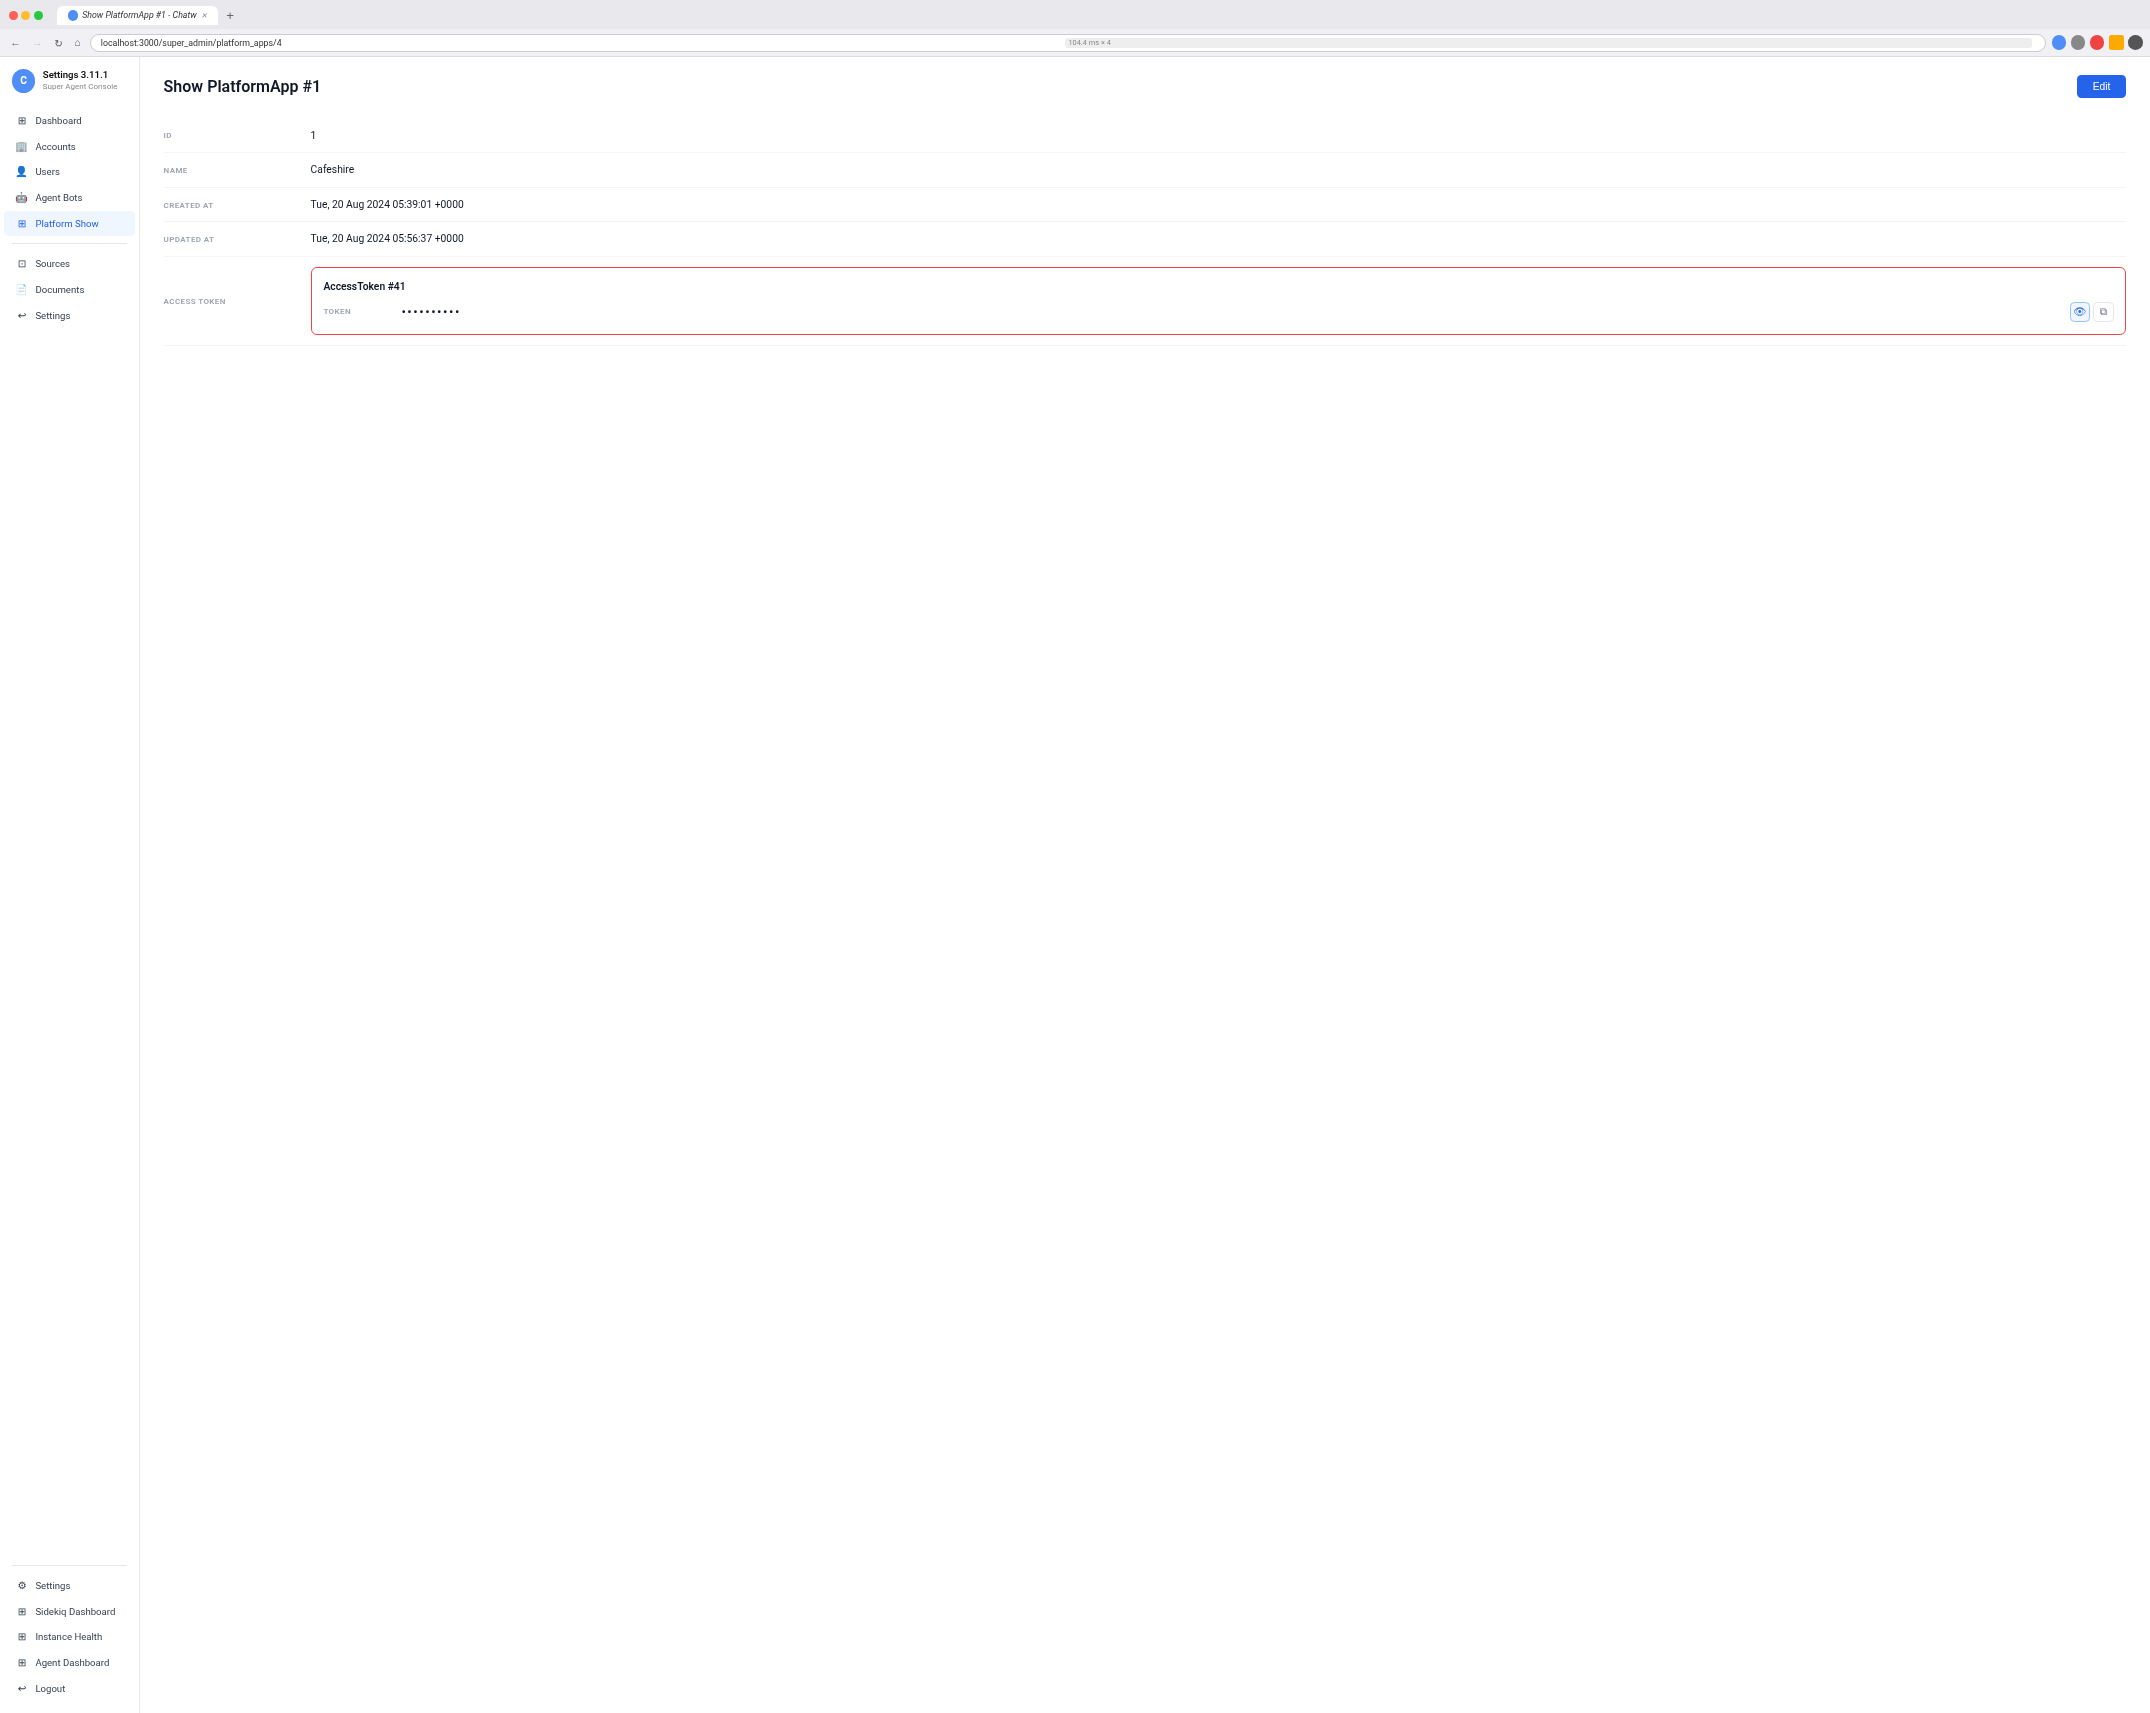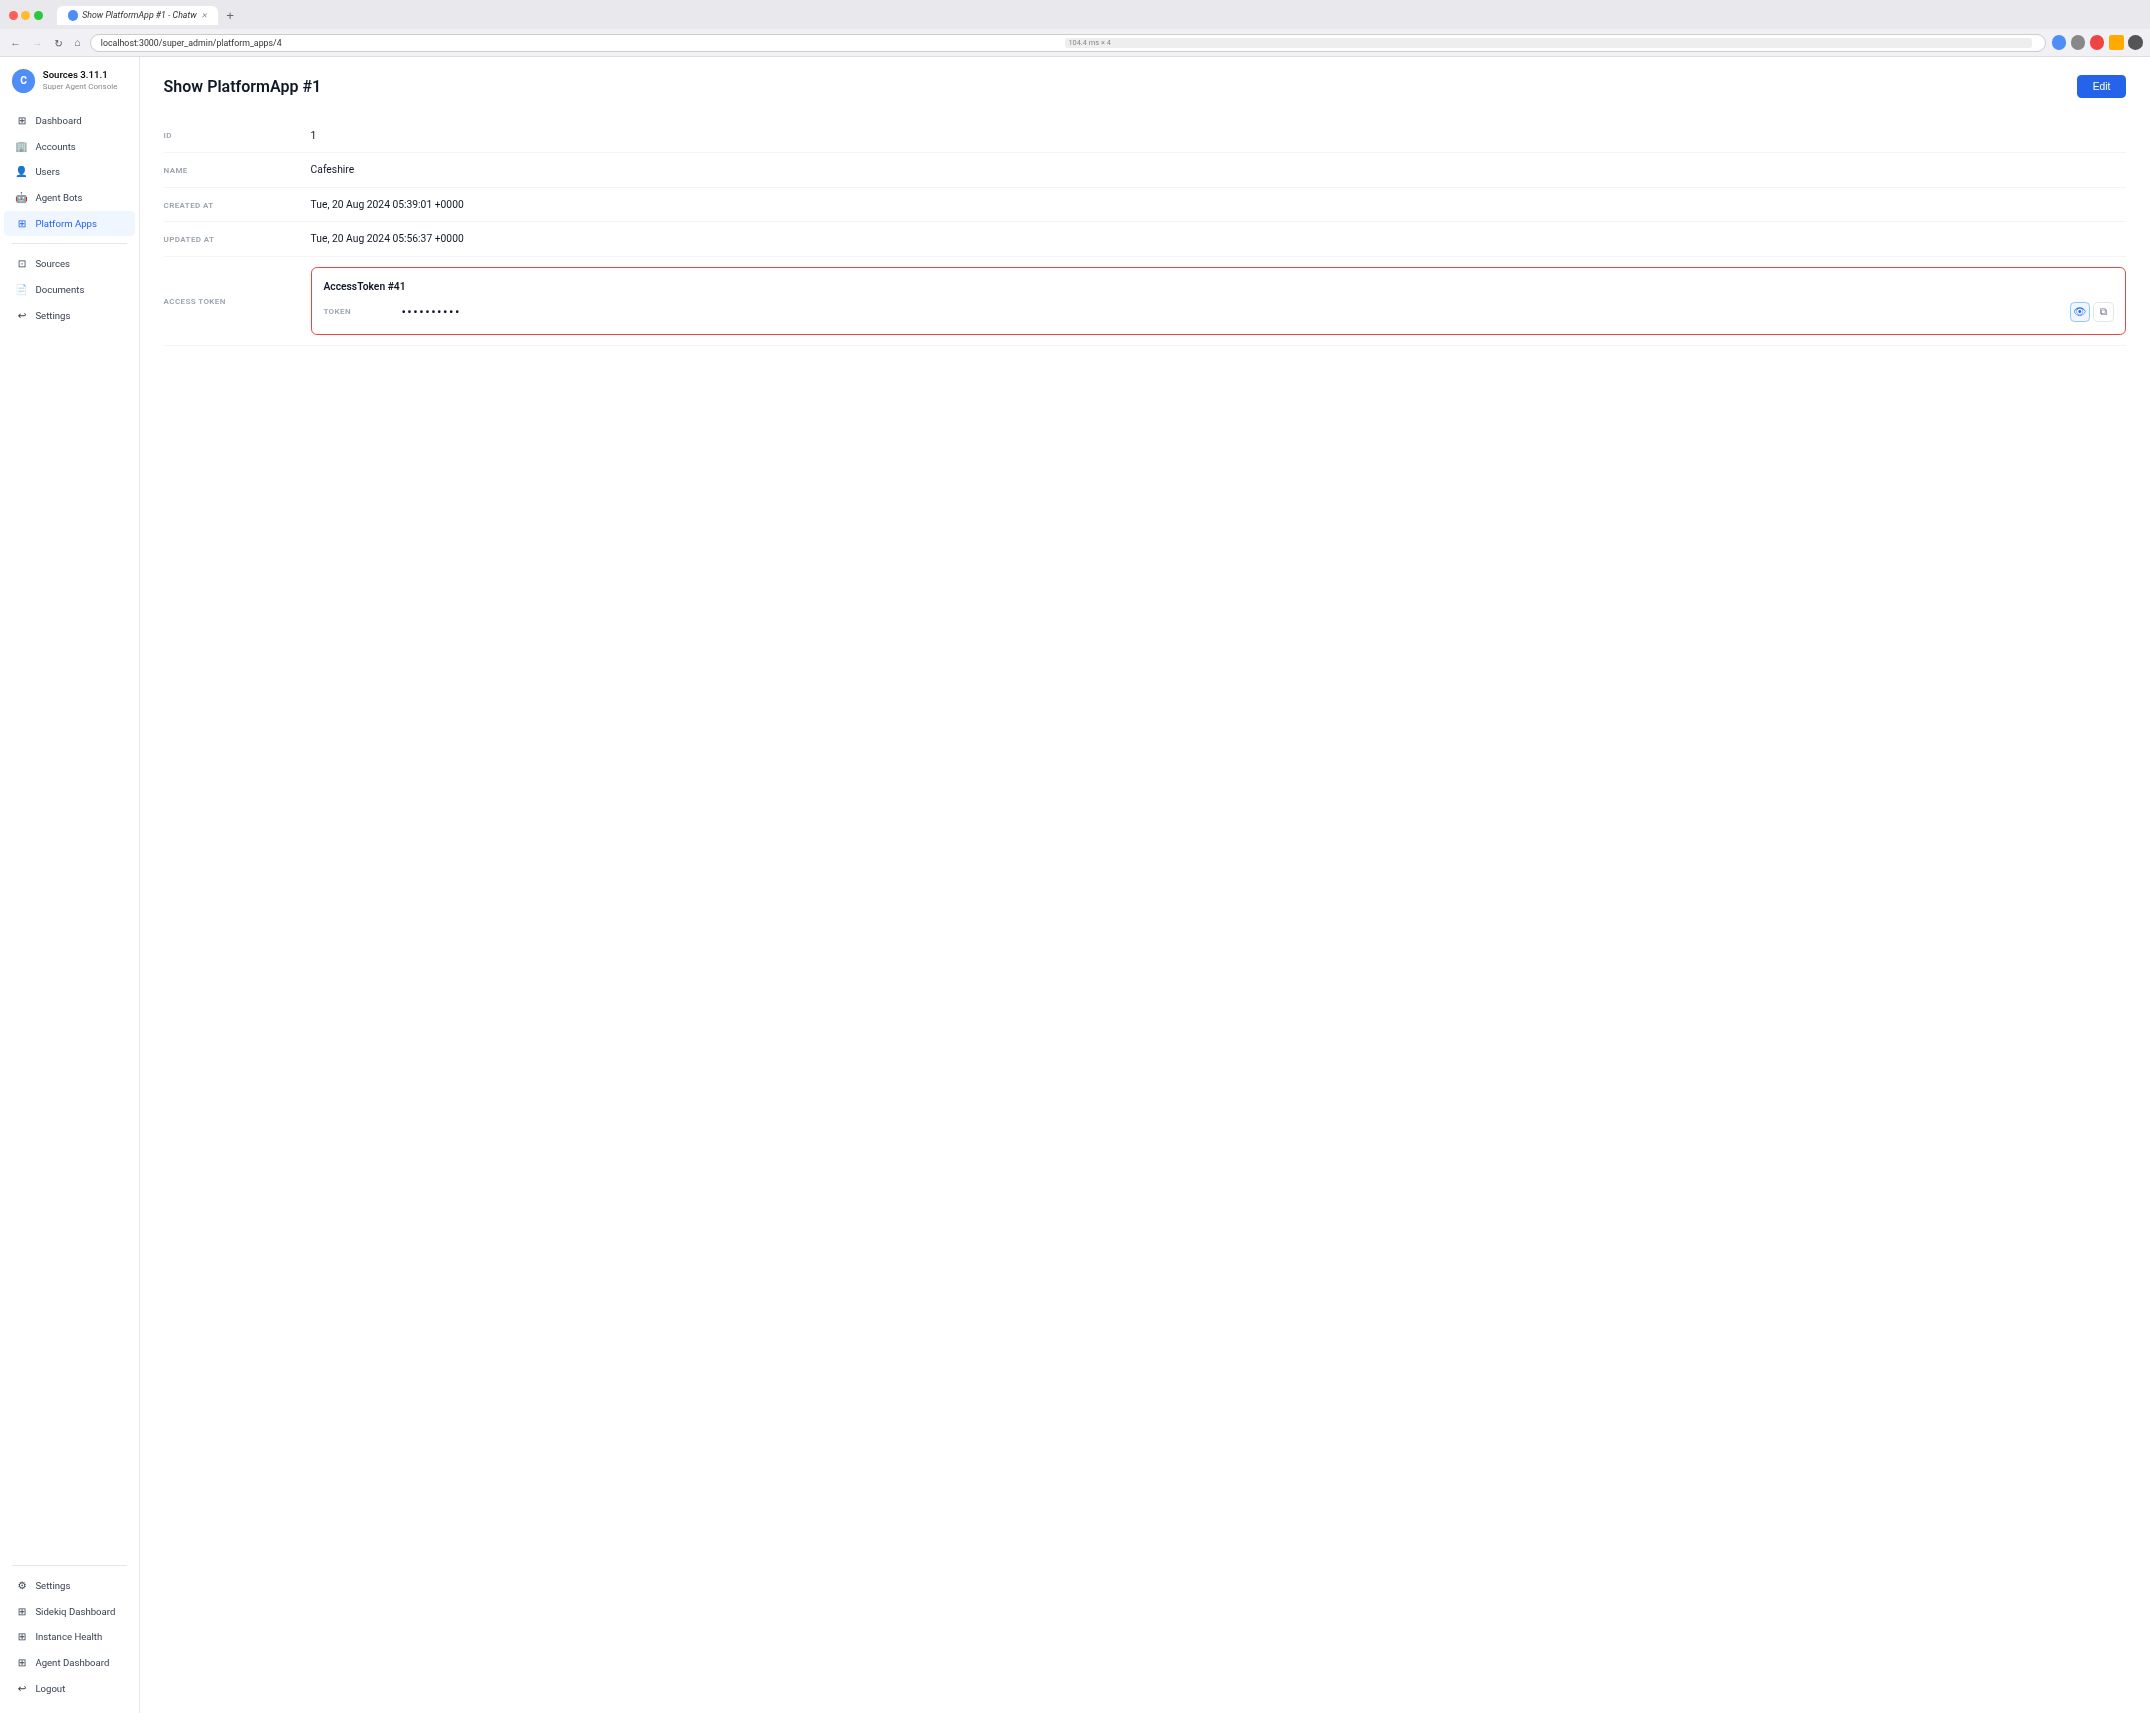--- a/index.html
+++ b/index.html
@@ -337,21 +337,21 @@
 </div>
 
 <div class="app-layout">
 
   <nav class="sidebar">
     <div class="sidebar-brand">
       <div class="brand-avatar">
         <span>C</span>
       </div>
       <div class="brand-info">
-        <div class="brand-name">Sources 3.11.1</div>
+        <div class="brand-name">Settings 3.11.1</div>
         <div class="brand-sub">Super Agent Console</div>
       </div>
     </div>
 
     <div class="sidebar-nav">
 
       <a class="sidebar-item">
         <span class="sidebar-icon">⊞</span>
         <span>Dashboard</span>
       </a>
@@ -362,21 +362,21 @@
       <a class="sidebar-item">
         <span class="sidebar-icon">👤</span>
         <span>Users</span>
       </a>
       <a class="sidebar-item">
         <span class="sidebar-icon">🤖</span>
         <span>Agent Bots</span>
       </a>
       <a class="sidebar-item active">
         <span class="sidebar-icon">⊞</span>
-        <span>Platform Apps</span>
+        <span>Platform Show</span>
       </a>
 
       <div class="sidebar-divider"></div>
 
       <a class="sidebar-item">
         <span class="sidebar-icon">⊡</span>
         <span>Sources</span>
       </a>
       <a class="sidebar-item">
         <span class="sidebar-icon">📄</span>

